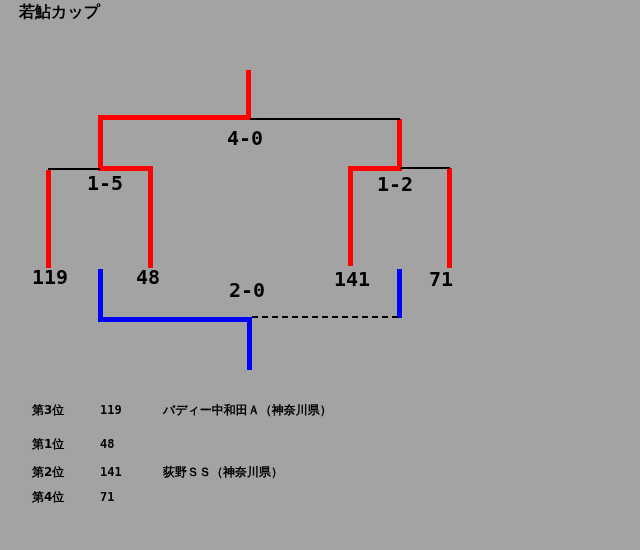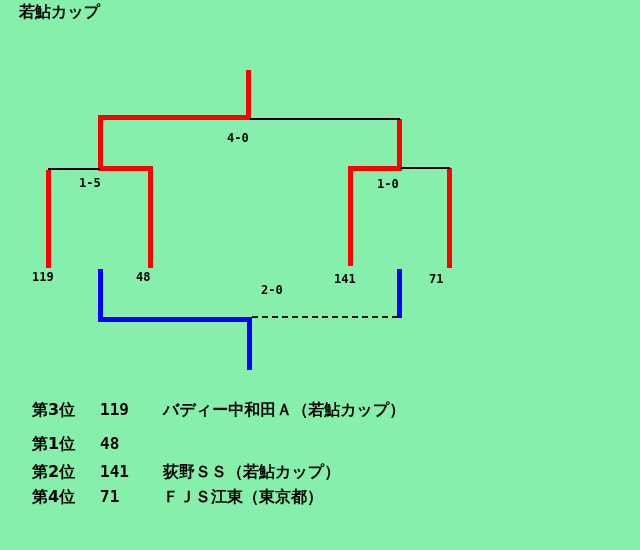--- a/index.html
+++ b/index.html
@@ -4,21 +4,21 @@
 <style>
   html, body {
     margin: 0;
     padding: 0;
     background: #ffffff;
   }
   .canvas {
     position: relative;
     width: 640px;
     height: 550px;
-    background: #86efac;
+    background: #a3a3a3;
     overflow: hidden;
     font-family: "DejaVu Sans", sans-serif;
     color: #000000;
   }
   .title {
     position: absolute;
     left: 19px;
     top: 2px;
     font-size: 16px;
     font-weight: bold;
@@ -28,38 +28,38 @@
   .line {
     position: absolute;
   }
   .dash {
     position: absolute;
     border-top: 2px dashed #000000;
   }
   .lbl {
     position: absolute;
     font-weight: bold;
-    font-size: 12px;
+    font-size: 20px;
     line-height: 16px;
     white-space: nowrap;
   }
   .score, .teamnum {
     font-family: "DejaVu Sans Mono", "DejaVu Sans", monospace;
   }
   .standings {
     position: absolute;
     left: 0;
     top: 0;
   }
   .srow {
     position: absolute;
     left: 0;
     width: 518px;
     height: 20px;
-    font-size: 16px;
+    font-size: 12px;
     font-weight: bold;
     line-height: 18px;
     white-space: nowrap;
   }
   .srow .rank { position: absolute; left: 32px; }
   .srow .num  { position: absolute; left: 100px; font-family: "DejaVu Sans Mono", "DejaVu Sans", monospace; }
   .srow .team { position: absolute; left: 163px; }
 </style>
 </head>
 <body>
@@ -85,44 +85,43 @@
   <div class="line" style="left: 48px; top: 168px; width: 52px; height: 2px; background: rgb(0, 0, 0);"></div>
   <div class="line" style="left: 400px; top: 167px; width: 50px; height: 2px; background: rgb(0, 0, 0);"></div>
 
   <div class="line" style="left: 98px; top: 269px; width: 5px; height: 53px; background: rgb(0, 0, 255);"></div>
   <div class="line" style="left: 98px; top: 317px; width: 154px; height: 5px; background: rgb(0, 0, 255);"></div>
   <div class="line" style="left: 247px; top: 317px; width: 5px; height: 53px; background: rgb(0, 0, 255);"></div>
   <div class="line" style="left: 397px; top: 269px; width: 5px; height: 49px; background: rgb(0, 0, 255);"></div>
   <div class="dash" style="left: 252px; top: 316px; width: 146px; height: 0px; border-color: rgb(0, 0, 0);"></div>
 
   <div class="lbl score" style="left:227px; top:130px;">4-0</div>
-  <div class="lbl score" style="left:79px; top:175px;">1-5</div>
-  <div class="lbl score" style="left:377px; top:176px;">1-0</div>
-  <div class="lbl score" style="left:229px; top:282px;margin-left:32px;">2-0</div>
+  <div class="lbl score" style="left:87px; top:175px;">1-5</div>
+  <div class="lbl score" style="left:377px; top:176px;">1-2</div>
+  <div class="lbl score" style="left:229px; top:282px;">2-0</div>
 
   <div class="lbl teamnum" style="left:32px; top:269px;">119</div>
   <div class="lbl teamnum" style="left:136px; top:269px;">48</div>
   <div class="lbl teamnum" style="left:334px; top:271px;">141</div>
   <div class="lbl teamnum" style="left:429px; top:271px;">71</div>
 
   <div class="standings">
     <div class="srow" style="top:401px;">
       <span class="rank">第3位</span>
       <span class="num">119</span>
-      <span class="team">バディー中和田Ａ（若鮎カップ）</span>
+      <span class="team">バディー中和田Ａ（神奈川県）</span>
     </div>
     <div class="srow" style="top:435px;">
       <span class="rank">第1位</span>
       <span class="num">48</span>
     </div>
     <div class="srow" style="top:463px;text-decoration:underline;">
       <span class="rank">第2位</span>
       <span class="num">141</span>
-      <span class="team">荻野ＳＳ（若鮎カップ）</span>
+      <span class="team">荻野ＳＳ（神奈川県）</span>
     </div>
     <div class="srow" style="top:488px;">
       <span class="rank">第4位</span>
       <span class="num">71</span>
-      <span class="team">ＦＪＳ江東（東京都）</span>
     </div>
   </div>
 
 </div>
 
 </body></html>

